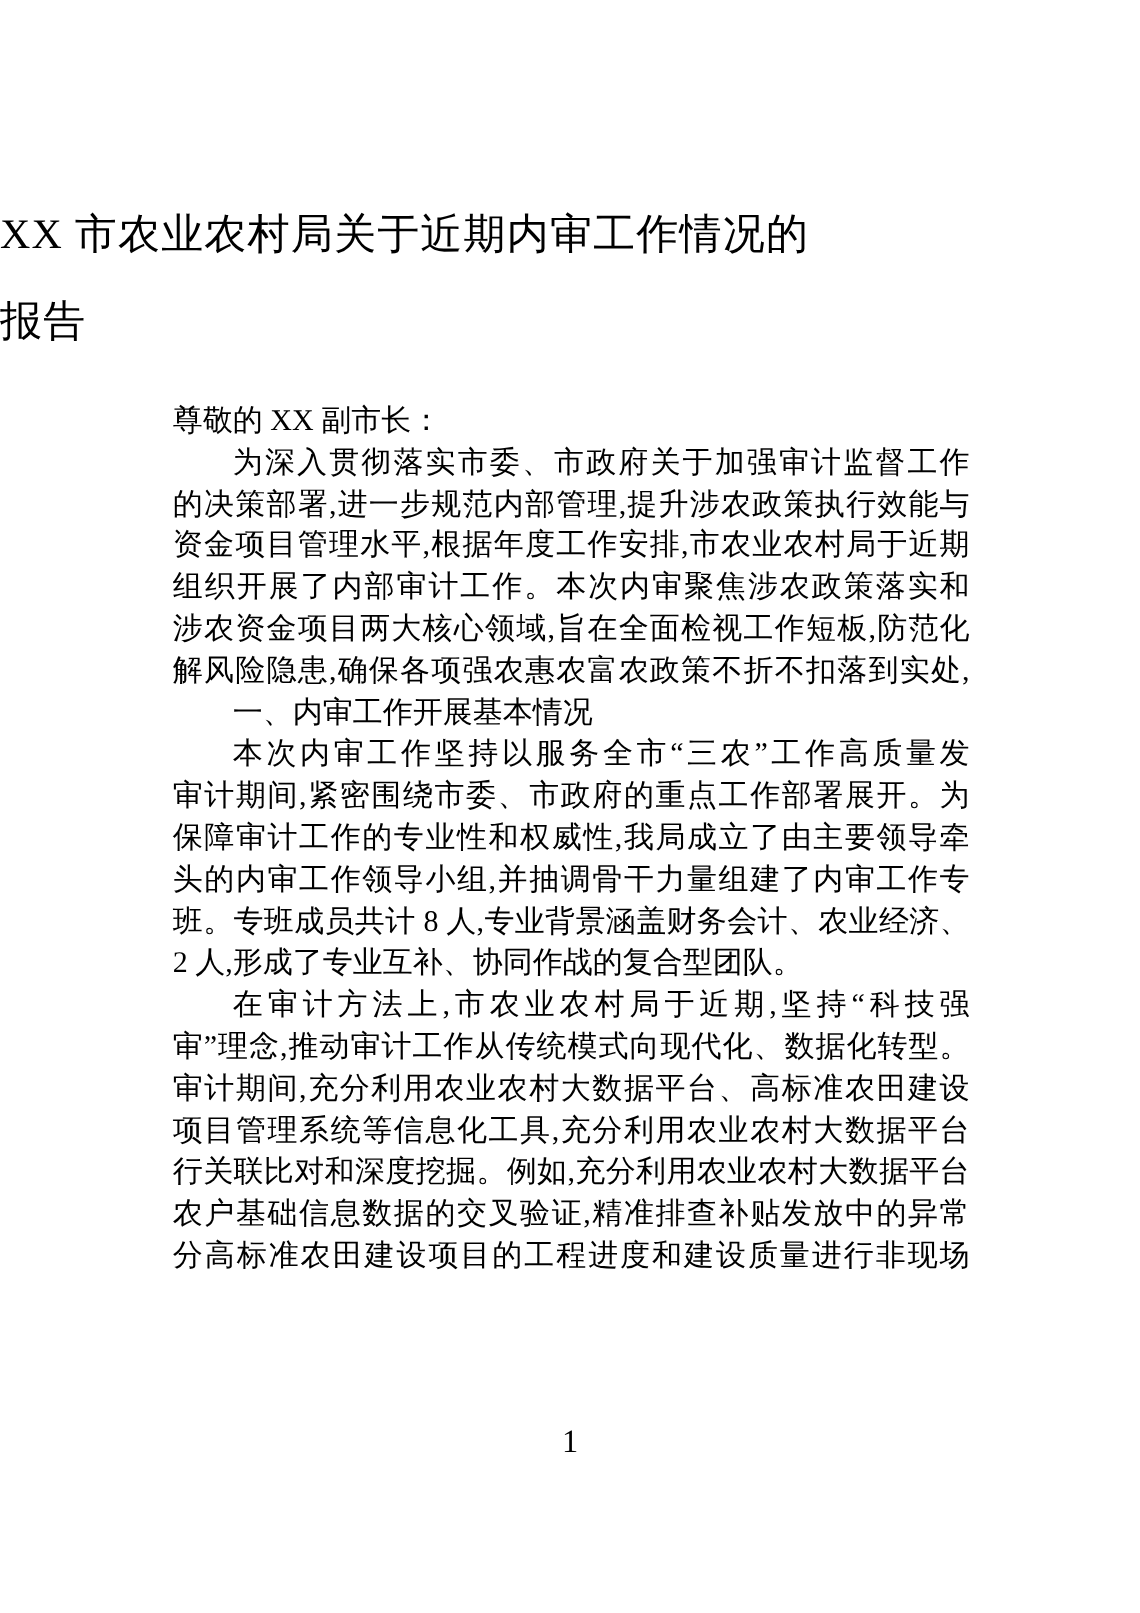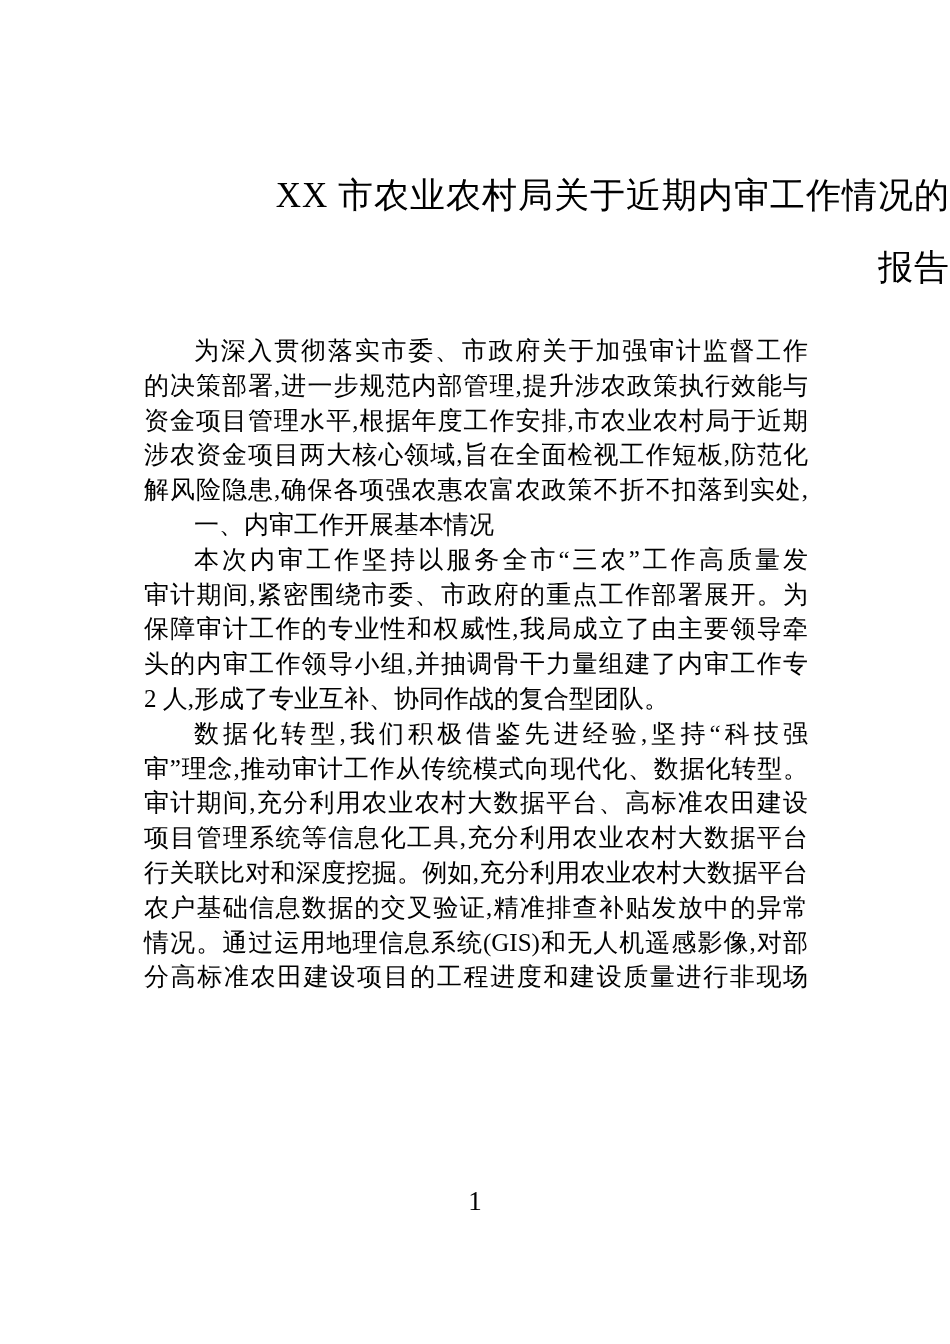--- a/index.html
+++ b/index.html
@@ -15,21 +15,21 @@
     color: #000000;
     
     font-family: "Liberation Serif", sans-serif;
     overflow: hidden;
   }
   .doc-title {
     position: absolute;
     top: 160px;
     left: 0;
     width: 950px;
-    text-align: right;
+    text-align: left;
     font-size: 35px;
     line-height: 72px;
     letter-spacing: 1px;
     font-weight: 400;
   }
   .doc-body {
     position: absolute;
     top: 334px;
     left: 144px;
     width: 664px;
@@ -61,37 +61,39 @@
 <body>
 
 <div class="page">
 
   <div class="doc-title">
     <div>XX 市农业农村局关于近期内审工作情况的</div>
     <div>报告</div>
   </div>
 
   <div class="doc-body" id="body-lines">
+    <div class="line">尊敬的 XX 副市长：</div>
 
   <div class="line fill indent">为深入贯彻落实市委、市政府关于加强审计监督工作</div>
       <div class="line fill">的决策部署,进一步规范内部管理,提升涉农政策执行效能与</div>
       <div class="line fill">资金项目管理水平,根据年度工作安排,市农业农村局于近期</div>
+      <div class="line fill">组织开展了内部审计工作。本次内审聚焦涉农政策落实和</div>
       <div class="line fill">涉农资金项目两大核心领域,旨在全面检视工作短板,防范化</div>
       <div class="line fill">解风险隐患,确保各项强农惠农富农政策不折不扣落到实处,</div>
       <div class="line indent">一、内审工作开展基本情况</div>
       <div class="line fill indent">本次内审工作坚持以服务全市“三农”工作高质量发</div>
       <div class="line fill">审计期间,紧密围绕市委、市政府的重点工作部署展开。为</div>
       <div class="line fill">保障审计工作的专业性和权威性,我局成立了由主要领导牵</div>
       <div class="line fill">头的内审工作领导小组,并抽调骨干力量组建了内审工作专</div>
+      <div class="line fill">班。专班成员共计 8 人,专业背景涵盖财务会计、农业经济、</div>
       <div class="line">2 人,形成了专业互补、协同作战的复合型团队。</div>
-      <div class="line fill indent">数据化转型,我们积极借鉴先进经验,坚持“科技强</div>
+      <div class="line fill indent">在审计方法上,市农业农村局于近期,坚持“科技强</div>
       <div class="line fill">审”理念,推动审计工作从传统模式向现代化、数据化转型。</div>
       <div class="line fill">审计期间,充分利用农业农村大数据平台、高标准农田建设</div>
       <div class="line fill">项目管理系统等信息化工具,充分利用农业农村大数据平台</div>
       <div class="line fill">行关联比对和深度挖掘。例如,充分利用农业农村大数据平台</div>
       <div class="line fill">农户基础信息数据的交叉验证,精准排查补贴发放中的异常</div>
-      <div class="line fill">情况。通过运用地理信息系统(GIS)和无人机遥感影像,对部</div>
       <div class="line fill">分高标准农田建设项目的工程进度和建设质量进行非现场</div>
     </div>
 
   <div class="page-number">1</div>
 
 </div>
 
 </body></html>

